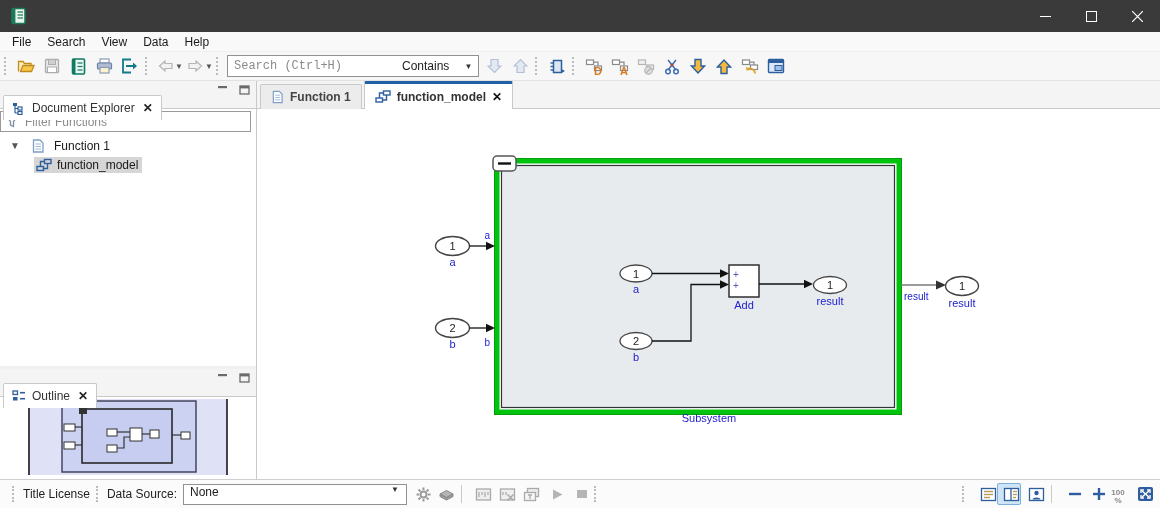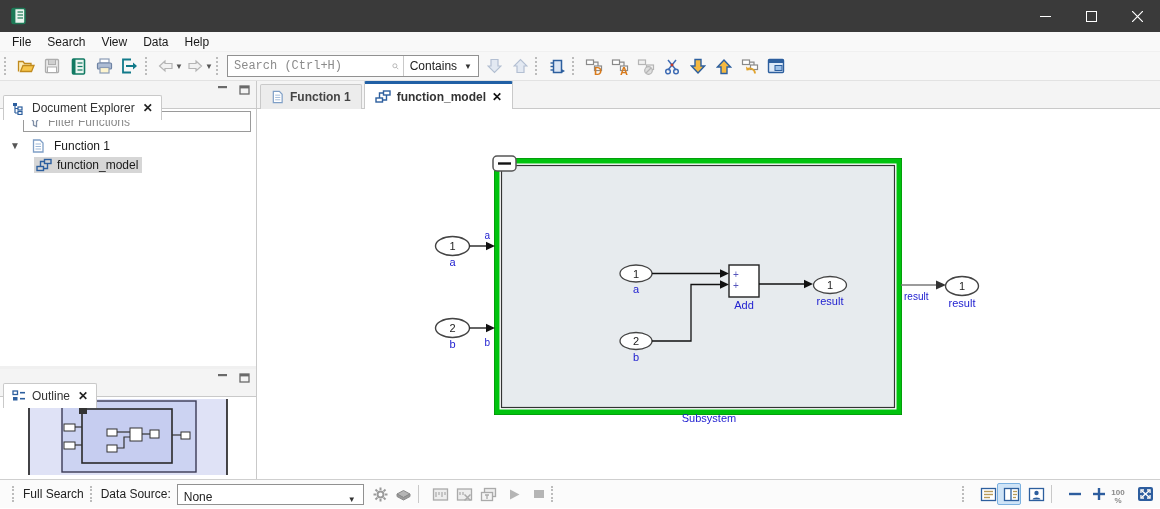--- a/index.html
+++ b/index.html
@@ -20,36 +20,36 @@
   
   .toolbar { height:29px; background:#f7f7f7; display:flex; align-items:center; border-bottom:1px solid #e2e2e2; padding-left:2px; }
   .tsep { width:5px; height:18px; border-left:2px dotted #bcbcbc; margin:0 4px 0 2px; }
   .tbtn { width:26px; height:24px; display:flex; align-items:center; justify-content:center; border-radius:2px; }
   .tbtn svg { display:block; }
   .caret { font-size:8px; color:#555; margin-left:-2px; width:10px; text-align:center; }
   .searchbox { display:flex; align-items:center; height:22px; width:252px; background:#fff; border:1px solid #919191; margin:0 2px; }
   .searchbox input { border:none; outline:none; flex:1; font-size:12px; padding:0 6px; color:#333; font-family:Liberation Mono, monospace; background:transparent; }
   .searchbox input::placeholder { color:#8b8b8b; }
   .searchbox .sdiv { width:1px; height:20px; background:#c9c9c9; }
-  .contains { display:flex; align-items:center; font-size:12px; color:#222; padding:0 6px; gap:7px; height:100%; }
+  .contains { display:flex; align-items:center; font-size:12px; color:#222; padding:0 6px; gap:15px; height:100%; }
 
   
   .main { height:398px; display:flex; }
   .leftcol { width:257px; display:flex; flex-direction:column; border-right:1px solid #c9c9c9; background:#fff; }
   .panel-strip { height:28px; background:#f4f4f4; display:flex; align-items:flex-end; border-bottom:1px solid #c9c9c9; padding:3px 4px 0 3px; position:relative; }
   .ptab { display:flex; align-items:center; gap:6px; background:#fff; border:1px solid #c9c9c9; border-bottom:none; border-radius:2px 2px 0 0; height:25px; padding:0 8px; font-size:12px; color:#333; position:relative; top:12px; }
   .ptab .x { font-size:12px; font-weight:bold; color:#222; margin-left:2px; }
   .panel-minmax { position:absolute; right:6px; top:4px; display:flex; gap:10px; }
   .panel-minmax svg { display:block; }
   .explorer-panel { height:288px; display:flex; flex-direction:column; border-bottom:3px solid #f0f0f0; }
   .outline-panel { flex:1; display:flex; flex-direction:column; overflow:hidden; }
 
   .fv-header { display:flex; align-items:center; justify-content:space-between; padding:5px 6px 3px 6px; }
   .fv-header .t { font-size:12px; font-weight:bold; color:#111; }
-  .filterbox { display:flex; align-items:center; border:1px solid #9a9a9a; height:21px; margin:2px 5px 4px 23px; background:#fff; }
+  .filterbox { display:flex; align-items:center; border:1px solid #9a9a9a; height:21px; margin:2px 5px 4px 0; background:#fff; }
   .filterbox input { border:none; outline:none; flex:1; font-size:12px; color:#333; padding:0 4px; font-family:"Liberation Sans",sans-serif; background:transparent;}
   .filterbox input::placeholder { color:#8b8b8b; }
   .tree { font-size:12px; color:#1a1a1a; }
   .trow { display:flex; align-items:center; height:19px; }
   .trow .chev { width:14px; text-align:center; color:#555; font-size:10px; margin-left:8px; }
   .trow .ind { width:14px; margin-left:8px; }
   .trow .ind2 { width:30px; }
   .trow .ticon { width:16px; height:14px; margin-right:5px; flex:none; }
   .trow .lbl { padding:1px 3px; }
   .trow.selected .selwrap { background:#d6d6d6; display:flex; align-items:center; padding:1px 4px 1px 2px; }
@@ -62,21 +62,21 @@
   .edtab { display:flex; align-items:center; gap:6px; height:25px; padding:0 10px; font-size:12px; color:#444; font-weight:bold; border:1px solid #c9c9c9; border-bottom:none; background:#ececec; position:relative; top:1px; border-radius:2px 2px 0 0; margin-right:2px; }
   .edtab.active { background:#fff; color:#333; border-top:3px solid #2160a5; height:28px; z-index:2; }
   .edtab .x { font-weight:bold; color:#111; }
   .canvas { flex:1; position:relative; background:#fff; }
   .canvas svg { position:absolute; left:0; top:0; }
 
   
   .statusbar { height:29px; border-top:1px solid #cfcfcf; background:#fbfbfb; display:flex; align-items:center; font-size:12px; color:#222; padding:0 6px; }
   .ssep-dot { width:5px; height:16px; border-left:2px dotted #bcbcbc; margin:0 6px; }
   .ssep { width:1px; height:18px; background:#c9c9c9; margin:0 6px; }
-  .ds-combo { width:187px; height:21px; border:1px solid #919191; background:#fff; display:flex; align-items:flex-end; justify-content:space-between; padding:0 6px; margin-left:6px; font-size:12px; color:#222; }
+  .ds-combo { width:224px; height:21px; border:1px solid #919191; background:#fff; display:flex; align-items:flex-start; justify-content:space-between; padding:0 6px; margin-left:6px; font-size:12px; color:#222; }
   .ds-combo .caret { color:#333; }
   .sbtn { width:24px; height:22px; display:flex; align-items:center; justify-content:flex-end; border-radius:2px; }
   .sbtn.sel { background:#cfe4f7; border:1px solid #7ab0e0; }
   .zoom100 { display:flex; flex-direction:column; align-items:center; line-height:8px; font-size:8px; color:#8a8a8a; font-weight:bold; }
   .statusbar .grow { flex:1; }
 </style>
 </head>
 <body>
 
 <div class="titlebar">
@@ -481,21 +481,21 @@
         <text x="705" y="197.5" font-size="11" fill="#2222d0" text-anchor="middle">result</text>
 
         <text x="452" y="313" font-size="11" fill="#2222d0" text-anchor="middle">Subsystem</text>
       </svg>
     </div>
   </div>
 </div>
 
 <div class="statusbar">
   <div class="ssep-dot"></div>
-  <span>Full Search</span>
+  <span>Title License</span>
   <div class="ssep-dot"></div>
   <span>Data Source:</span>
   <div class="ds-combo">
     <span>None</span>
     <span class="caret">▼</span>
   </div>
 
   <div class="sbtn">
     <svg width="15" height="15" viewBox="0 0 15 15">
       <circle cx="7.5" cy="7.5" r="3" fill="none" stroke="#9a9a9a" stroke-width="2"></circle>

